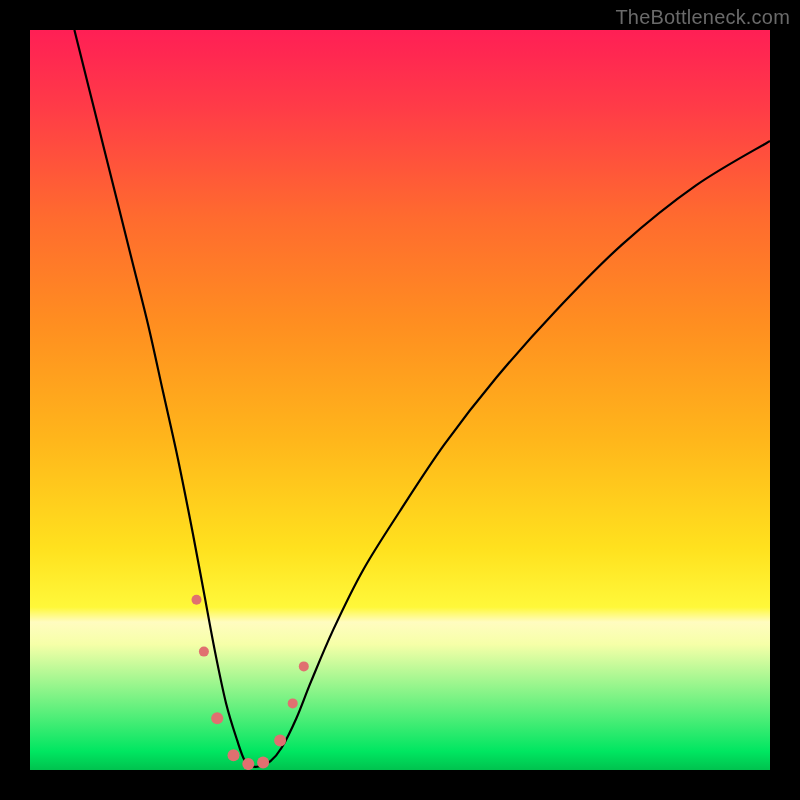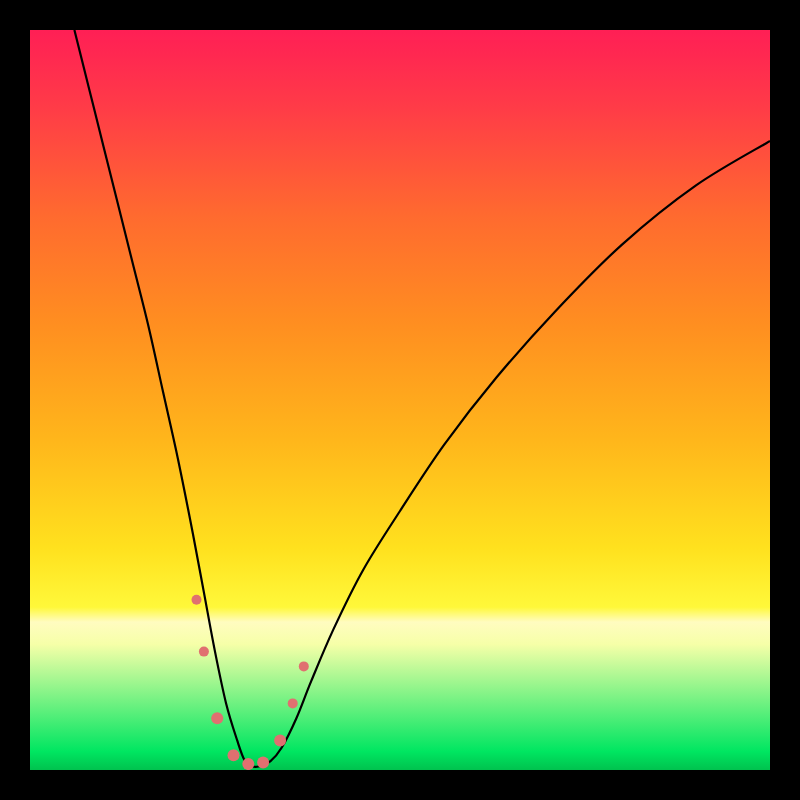--- a/index.html
+++ b/index.html
@@ -44,20 +44,21 @@
   .marker {
     fill: #e07070;
     stroke: none;
   }
 </style>
 </head>
 <body>
 
 <div class="frame">
 
+  <div class="attribution">TheBottleneck.com</div>
 
   <div class="plot-area">
     <svg id="chart-svg" width="740" height="740" viewBox="0 0 740 740">
       <defs>
         <linearGradient id="bg-grad" x1="0" y1="0" x2="0" y2="1">
             <stop offset="0%" stop-color="#ff1f55"></stop>
             <stop offset="10%" stop-color="#ff3a48"></stop>
             <stop offset="25%" stop-color="#ff6a2f"></stop>
             <stop offset="40%" stop-color="#ff8f20"></stop>
             <stop offset="55.00000000000001%" stop-color="#ffb51b"></stop>

